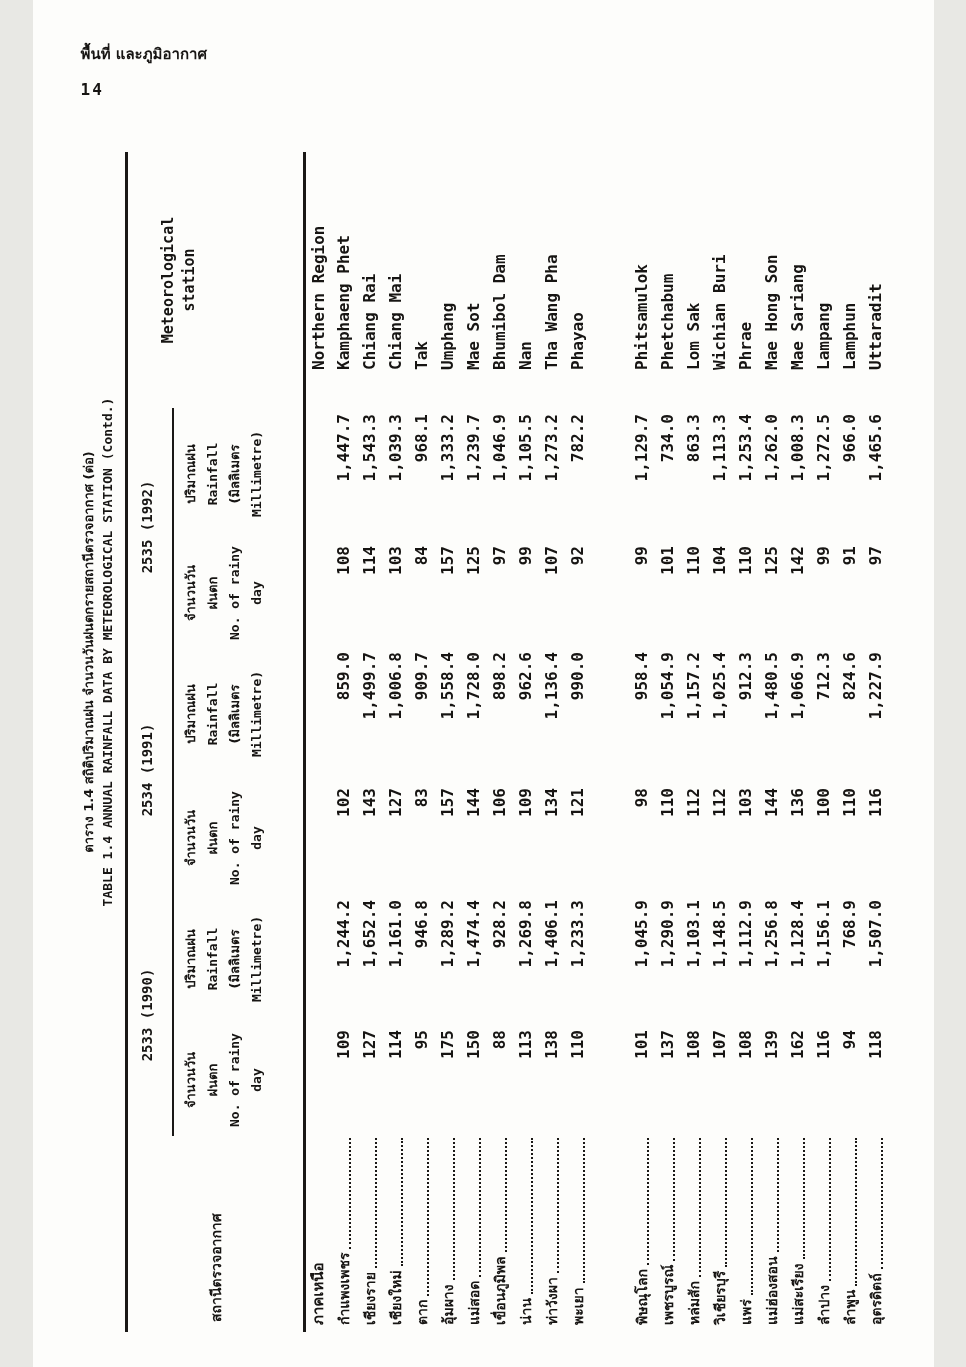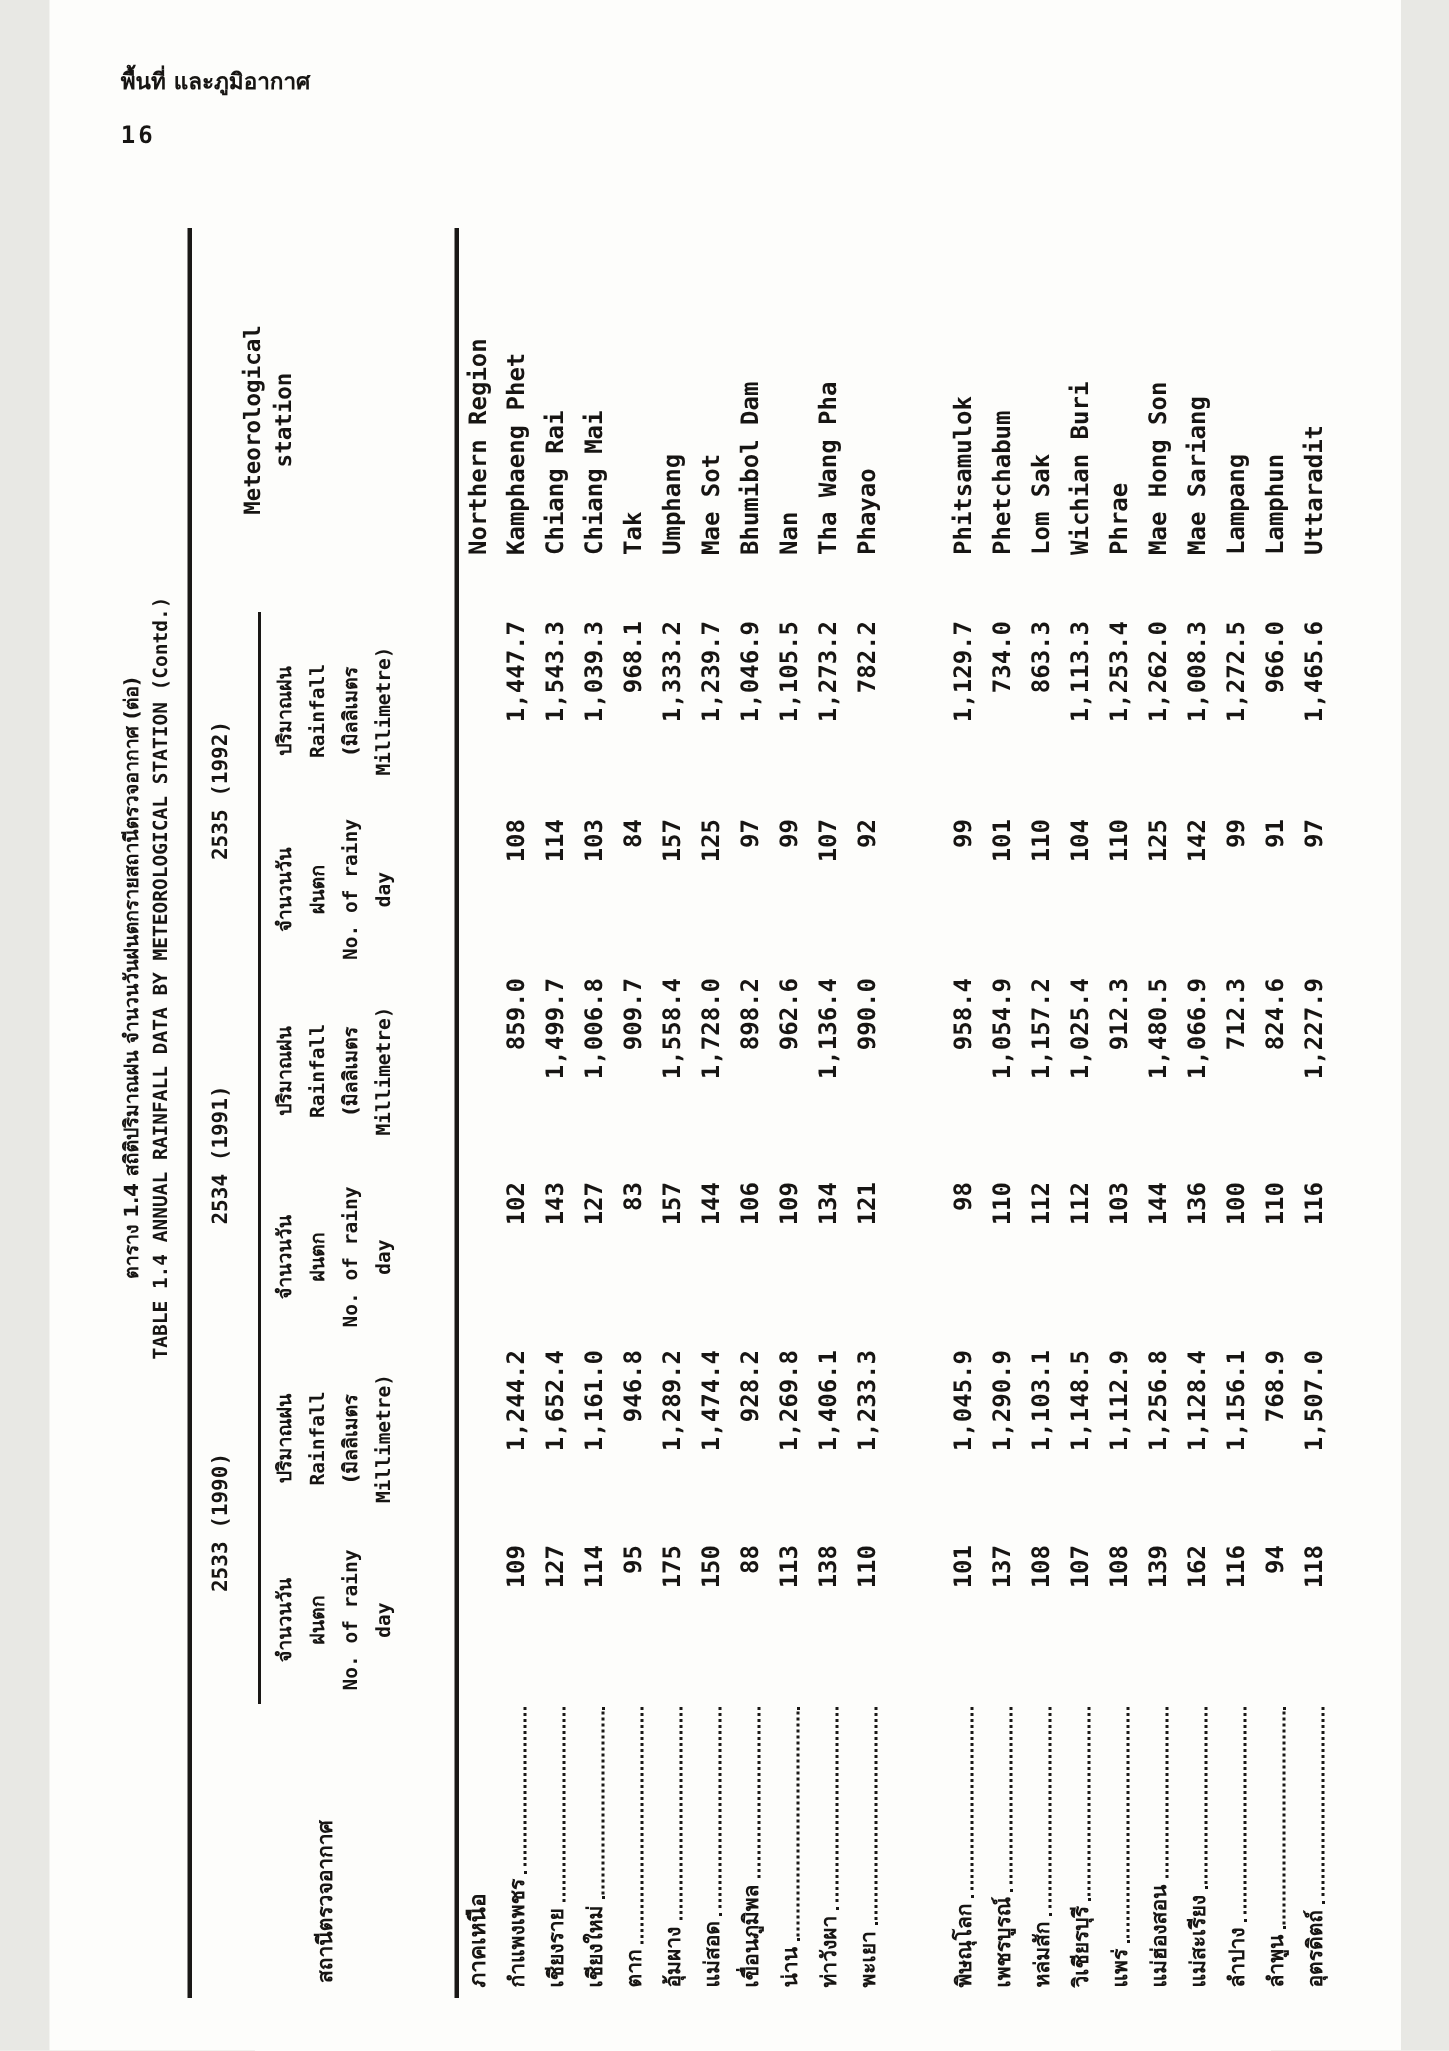--- a/index.html
+++ b/index.html
@@ -57,21 +57,21 @@
   }
   tr.region-row td{font-weight:bold;}
   tr.region-row td.thai-name .name-wrap>span:first-child{font-size:15px;}
 </style>
 </head>
 <body>
 
 <div class="page">
 
   <div class="page-header thai">พื้นที่ และภูมิอากาศ</div>
-  <div class="page-number">16</div>
+  <div class="page-number">14</div>
 
   <div class="rot">
 
     <div class="titles">
       <div class="title-line thai">ตาราง 1.4 สถิติปริมาณฝน จำนวนวันฝนตกรายสถานีตรวจอากาศ (ต่อ)</div>
       <div class="title-line">TABLE 1.4 ANNUAL RAINFALL DATA BY METEOROLOGICAL STATION (Contd.)</div>
     </div>
 
     <table class="rain">
       <colgroup>

